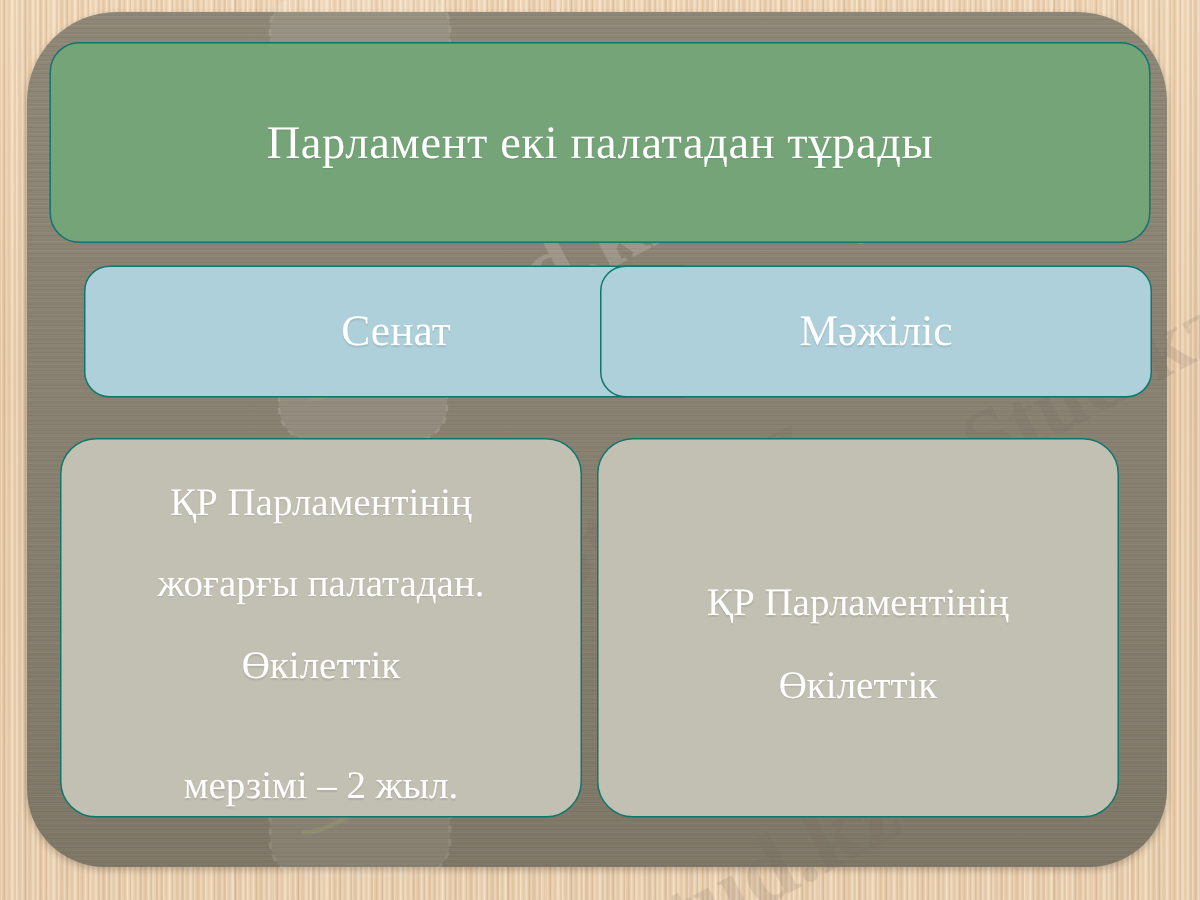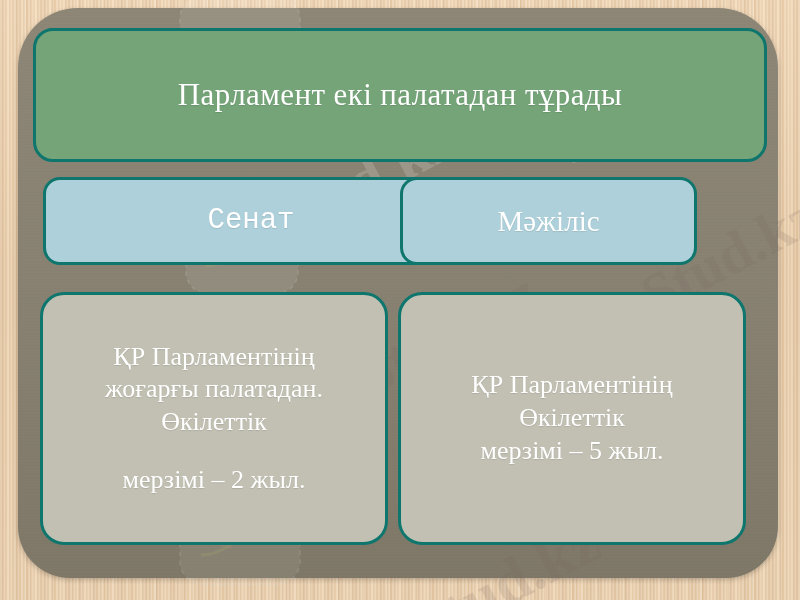--- a/index.html
+++ b/index.html
@@ -65,56 +65,56 @@
     position:absolute;pointer-events:none;user-select:none;opacity:.30;
   }
 
   
   .box{
     position:absolute;
     box-sizing:border-box;
     display:flex;align-items:center;justify-content:center;
     text-align:center;
     color:#ffffff;
-    border:3px solid #0f766e;
+    border:1px solid #0f766e;
     border-radius:18px;
     line-height:1.18;
     text-shadow:0 1px 1px rgba(0,0,0,.10);
     overflow:hidden;
   }
 
   #box-title{
     left:33px;top:28px;width:734px;height:134px;
     background:#74a478;
     border-radius:20px;
     font-size:31px;
     letter-spacing:.4px;
   }
 
   .box-mid{
     top:177px;height:88px;
     background:#aed0da;
     border-radius:17px;
     font-size:29px;
   }
-  #box-senate{ left:43px;width:416px;font-family:Liberation Mono, monospace; }
-  #box-mazhilis{ left:400px;width:297px; }
+  #box-senate{ left:56px;width:416px; }
+  #box-mazhilis{ left:400px;width:368px; }
 
   .box-bot{
     top:292px;height:253px;
     background:#c2c0b3;
     border-radius:24px;
     font-size:26px;
     padding:8px 12px;
     line-height:1.26;
   }
   #box-senate-desc{ left:40px;width:348px; }
   #box-mazhilis-desc{ left:398px;width:348px; }
 
-  .box-bot .txt{ display:block;width:100%; }
+  .box-bot .txt{ display:block;width:100%;margin-top:22px; }
   .blank-line{display:block;height:.95em;}
 </style>
 </head>
 <body>
 
 <div id="wood"></div>
 
 <div id="panel"></div>
 
 <svg class="logo-wm" style="left:165px;top:-20px;width:150px;height:150px;" viewBox="0 0 100 100">
@@ -175,15 +175,14 @@
     <span class="txt">Өкілеттік</span>
     <span class="blank-line"></span>
     <span class="txt">мерзімі – 2 жыл.</span>
   </div>
 </div>
 
 <div class="box box-bot" id="box-mazhilis-desc">
   <div>
     <span class="txt">ҚР Парламентінің</span>
     <span class="txt">Өкілеттік</span>
-    <span class="txt">мерзімі – 5 жыл.</span>
   </div>
 </div>
 
 </body></html>

